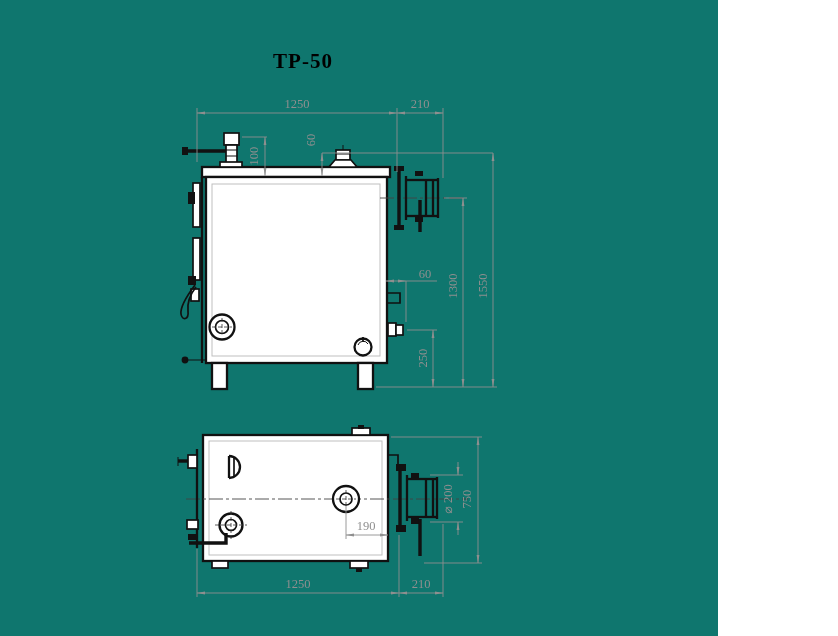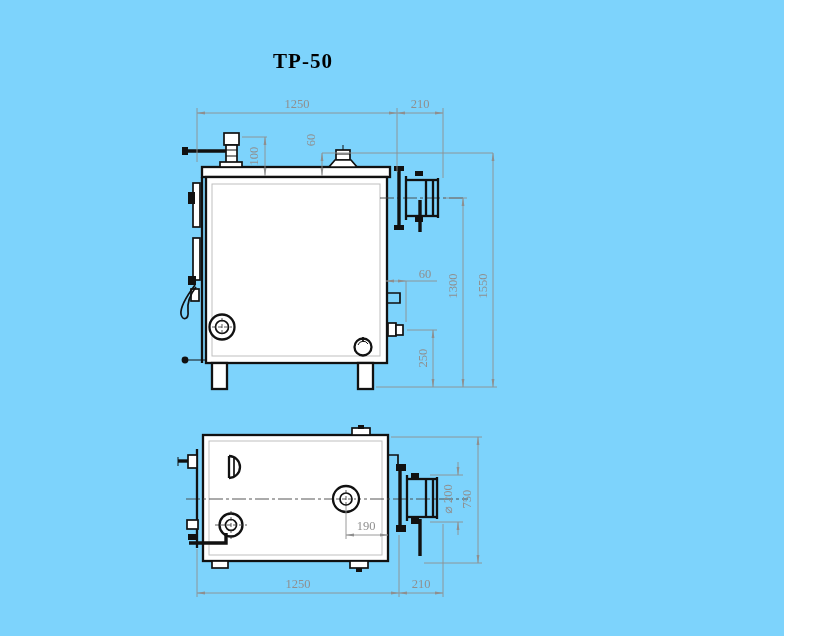--- a/index.html
+++ b/index.html
@@ -1,16 +1,16 @@
 <!DOCTYPE html>
 <html><head>
 <meta charset="utf-8">
 <style>
   html,body{margin:0;padding:0;background:#ffffff;}
-  .stage{position:relative;width:784px;height:636px;background:#7dd3fc;overflow:hidden;
+  .stage{position:relative;width:718px;height:636px;background:#0f766e;overflow:hidden;
          font-family:"Liberation Serif", serif;}
   svg{position:absolute;left:0;top:0;}
   
   .thick{stroke:#111;stroke-width:2.3;fill:none;}
   .xthick{stroke:#111;stroke-width:3.4;fill:none;}
   .med{stroke:#111;stroke-width:1.7;fill:none;}
   .thin{stroke:#111;stroke-width:1;fill:none;}
   .ghost{stroke:#bfbfbf;stroke-width:1;fill:none;}
   .dim{stroke:#8f8f8f;stroke-width:0.9;fill:none;}
   .cl{stroke:#444;stroke-width:0.9;fill:none;stroke-dasharray:14 3 3 3;}

